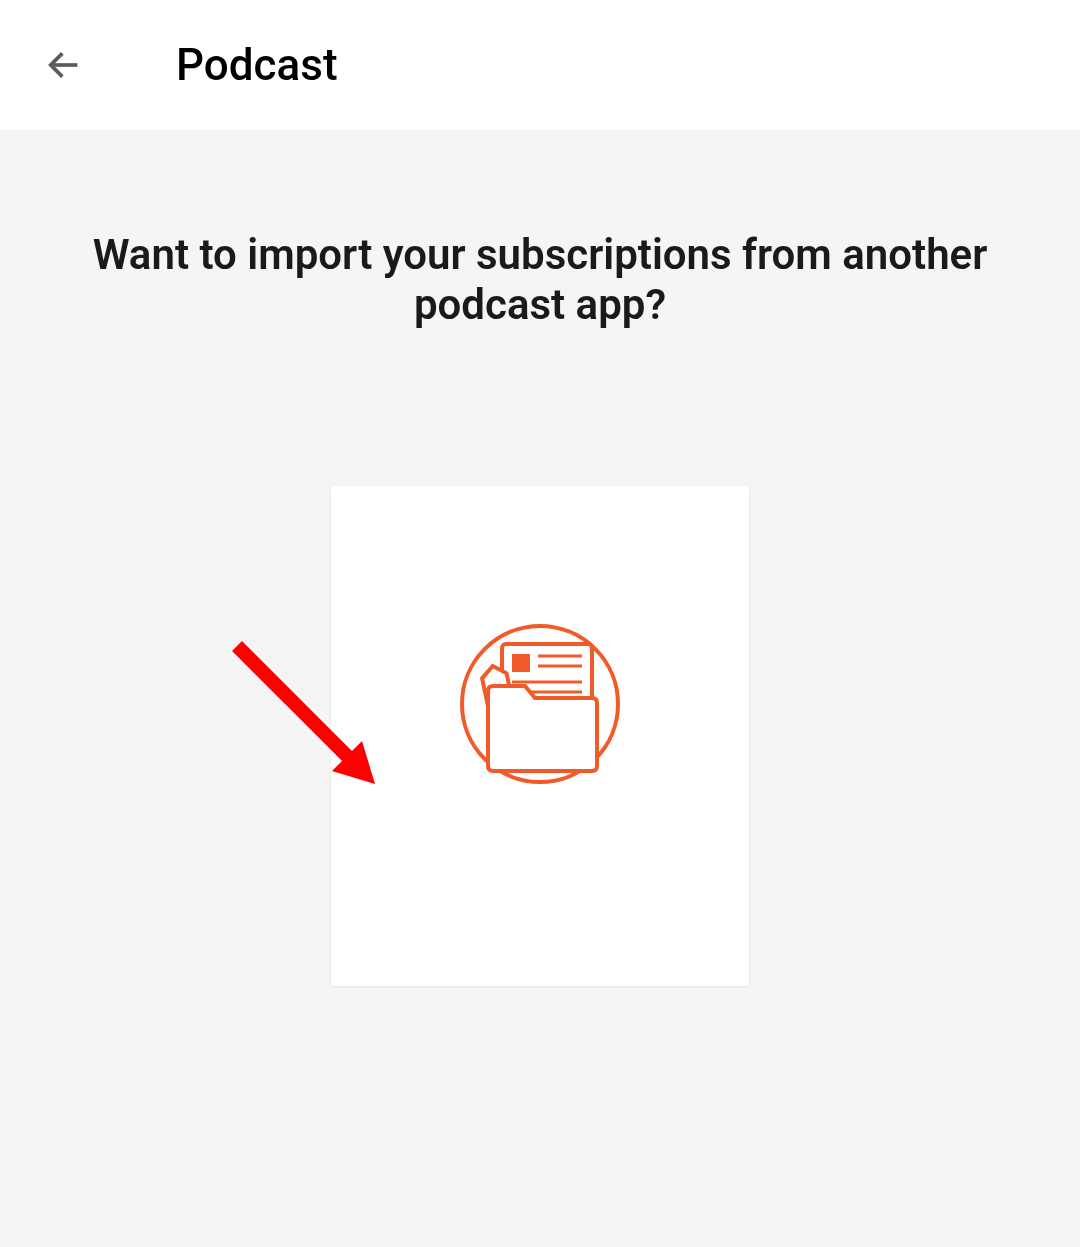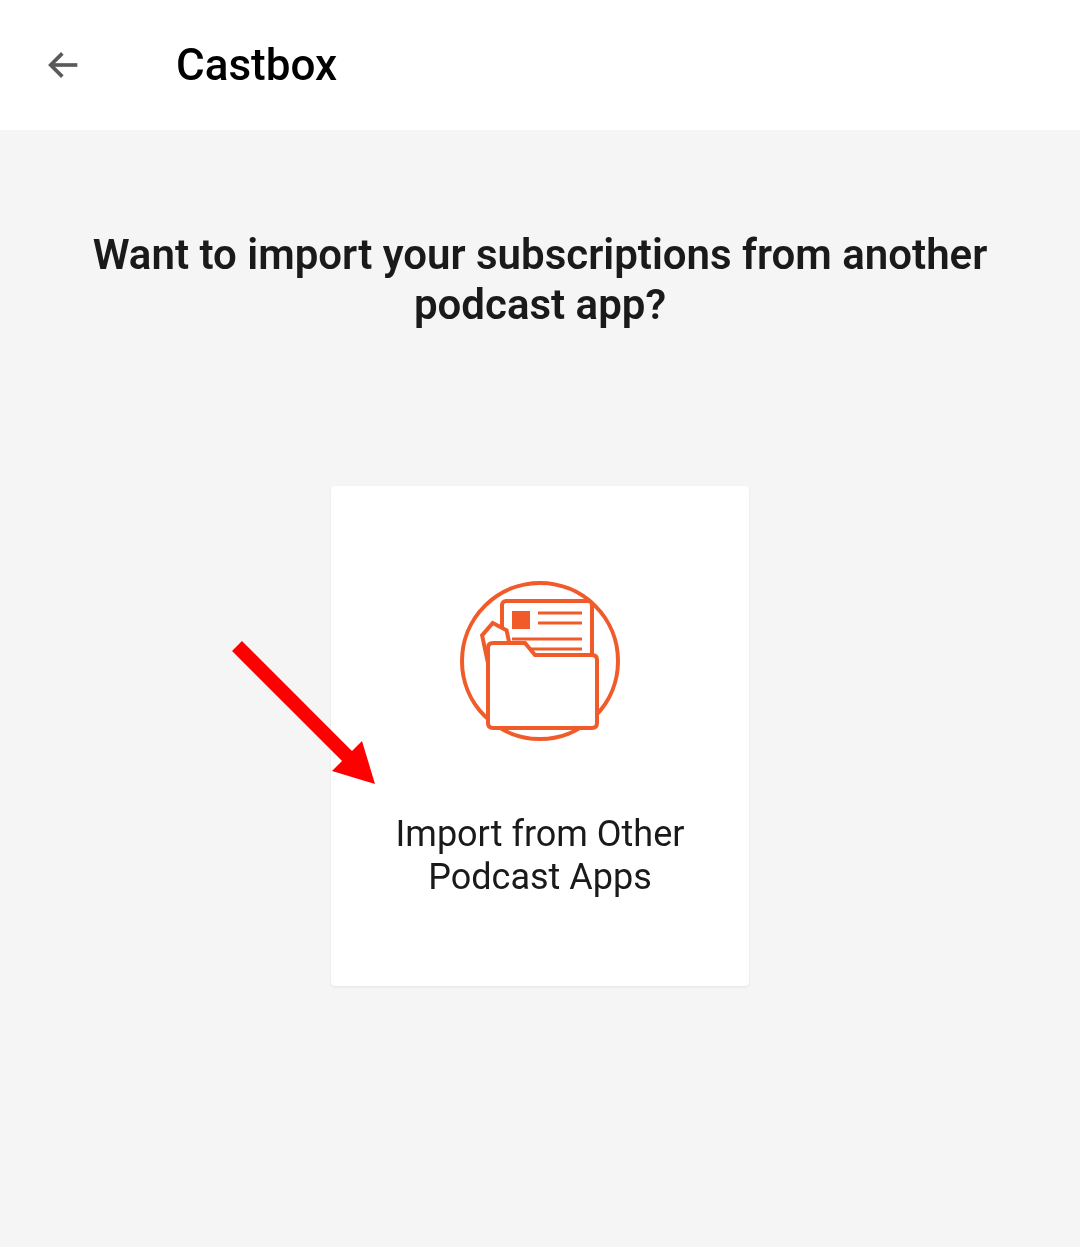--- a/index.html
+++ b/index.html
@@ -111,21 +111,21 @@
 </head>
 <body>
 
 <div class="header">
   <div class="back-icon">
     <svg viewBox="0 0 24 24" fill="none" stroke="#5a5a5a" stroke-width="2.2">
       <line x1="20" y1="12" x2="4" y2="12"></line>
       <polyline points="11 5 4 12 11 19"></polyline>
     </svg>
   </div>
-  <div class="page-title">Castbox</div>
+  <div class="page-title">Podcast</div>
 </div>
 
 <div class="content">
   <h1 class="heading">Want to import your subscriptions from another podcast app?</h1>
 
   <div class="card-container">
 
     <svg class="pointer-arrow" viewBox="0 0 180 180">
       <defs>
         <marker id="arrowhead" markerWidth="12" markerHeight="12" refX="6" refY="6" orient="auto">
@@ -147,16 +147,15 @@
           <line x1="88" y1="40" x2="132" y2="40" stroke="#f15a29" stroke-width="3"></line>
           <line x1="88" y1="50" x2="132" y2="50" stroke="#f15a29" stroke-width="3"></line>
           <line x1="62" y1="66" x2="132" y2="66" stroke="#f15a29" stroke-width="3"></line>
           <line x1="62" y1="76" x2="132" y2="76" stroke="#f15a29" stroke-width="3"></line>
 
           <path d="M 35 60 L 48 50 L 60 60 L 60 100 L 35 100 Z" fill="#ffffff" stroke="#f15a29" stroke-width="4" transform="rotate(-12 45 75)"></path>
 
           <path d="M 38 75 Q 38 70 43 70 L 75 70 L 85 82 L 142 82 Q 147 82 147 87 L 147 150 Q 147 155 142 155 L 43 155 Q 38 155 38 150 Z" fill="#ffffff" stroke="#f15a29" stroke-width="4"></path>
         </svg>
       </div>
-      <div class="card-label">Import from Other Podcast Apps</div>
     </div>
   </div>
 </div>
 
 </body></html>

